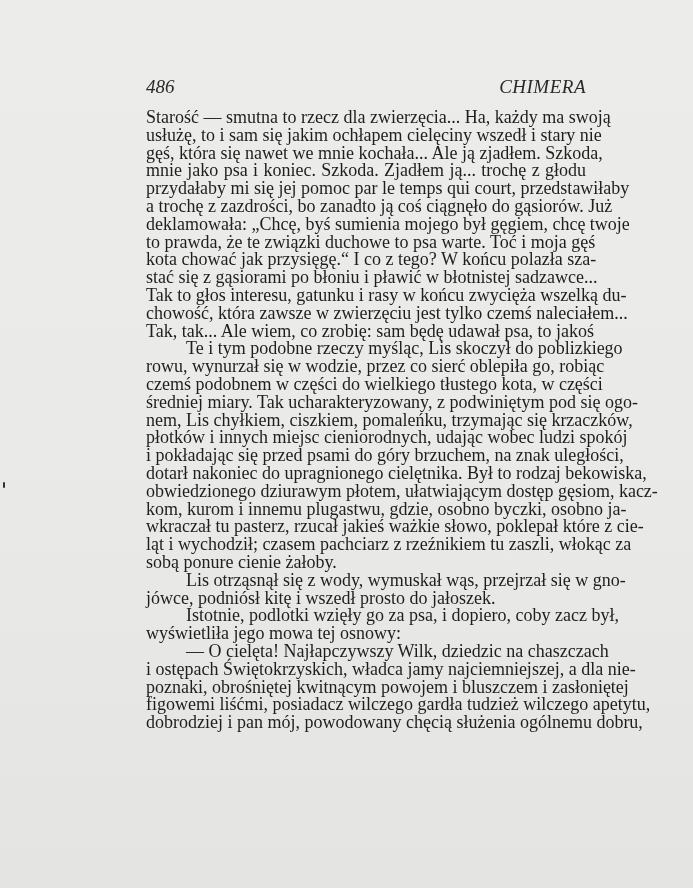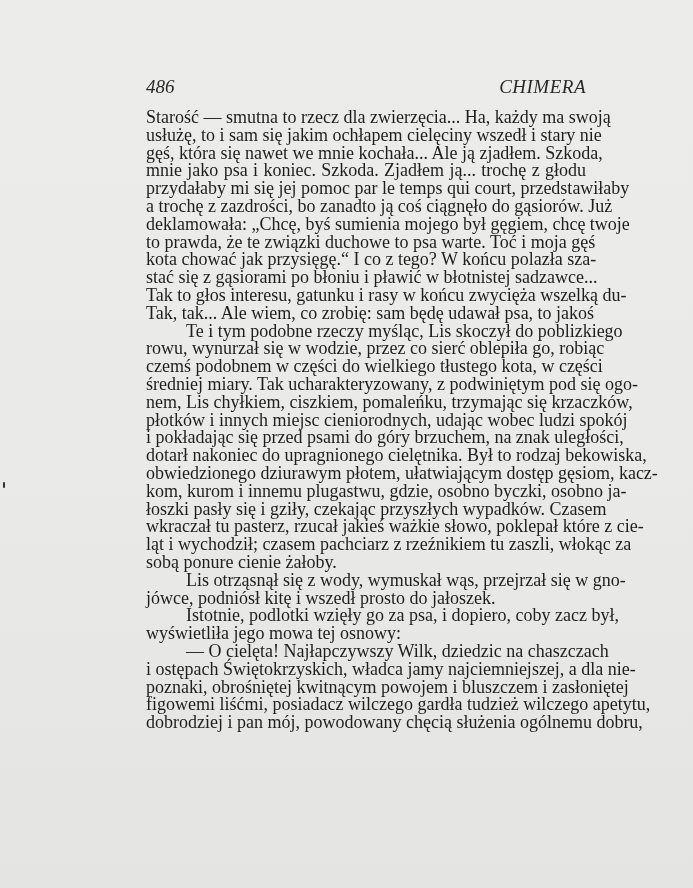--- a/index.html
+++ b/index.html
@@ -91,32 +91,32 @@
       <span class="line">usłużę, to i sam się jakim ochłapem cielęciny wszedł i stary nie</span>
       <span class="line">gęś, która się nawet we mnie kochała... Ale ją zjadłem. Szkoda,</span>
       <span class="line">mnie jako psa i koniec. Szkoda. Zjadłem ją... trochę z głodu</span>
       <span class="line">przydałaby mi się jej pomoc par le temps qui court, przedstawiłaby</span>
       <span class="line">a trochę z zazdrości, bo zanadto ją coś ciągnęło do gąsiorów. Już</span>
       <span class="line">deklamowała: „Chcę, byś sumienia mojego był gęgiem, chcę twoje</span>
       <span class="line">to prawda, że te związki duchowe to psa warte. Toć i moja gęś</span>
       <span class="line">kota chować jak przysięgę.“ I co z tego? W końcu polazła sza-</span>
       <span class="line">stać się z gąsiorami po błoniu i pławić w błotnistej sadzawce...</span>
       <span class="line">Tak to głos interesu, gatunku i rasy w końcu zwycięża wszelką du-</span>
+      <span class="line">chowość, która zawsze w zwierzęciu jest tylko czemś naleciałem...</span>
       <span class="line">Tak, tak... Ale wiem, co zrobię: sam będę udawał psa, to jakoś</span>
       <span class="line indent">Te i tym podobne rzeczy myśląc, Lis skoczył do poblizkiego</span>
       <span class="line">rowu, wynurzał się w wodzie, przez co sierć oblepiła go, robiąc</span>
       <span class="line">czemś podobnem w części do wielkiego tłustego kota, w części</span>
       <span class="line">średniej miary. Tak ucharakteryzowany, z podwiniętym pod się ogo-</span>
       <span class="line">nem, Lis chyłkiem, ciszkiem, pomaleńku, trzymając się krzaczków,</span>
       <span class="line">płotków i innych miejsc cieniorodnych, udając wobec ludzi spokój</span>
       <span class="line">i pokładając się przed psami do góry brzuchem, na znak uległości,</span>
       <span class="line">dotarł nakoniec do upragnionego cielętnika. Był to rodzaj bekowiska,</span>
       <span class="line">obwiedzionego dziurawym płotem, ułatwiającym dostęp gęsiom, kacz-</span>
       <span class="line">kom, kurom i innemu plugastwu, gdzie, osobno byczki, osobno ja-</span>
-      <span class="line">łoszki pasły się i gziły, czekając przyszłych wypadków. Czasem</span>
       <span class="line">wkraczał tu pasterz, rzucał jakieś ważkie słowo, poklepał które z cie-</span>
       <span class="line">ląt i wychodził; czasem pachciarz z rzeźnikiem tu zaszli, włokąc za</span>
       <span class="line last">sobą ponure cienie żałoby.</span>
       <span class="line indent">Lis otrząsnął się z wody, wymuskał wąs, przejrzał się w gno-</span>
       <span class="line last">jówce, podniósł kitę i wszedł prosto do jałoszek.</span>
       <span class="line indent">Istotnie, podlotki wzięły go za psa, i dopiero, coby zacz był,</span>
       <span class="line last">wyświetliła jego mowa tej osnowy:</span>
       <span class="line indent">— O cielęta! Najłapczywszy Wilk, dziedzic na chaszczach</span>
       <span class="line">i ostępach Świętokrzyskich, władca jamy najciemniejszej, a dla nie-</span>
       <span class="line">poznaki, obrośniętej kwitnącym powojem i bluszczem i zasłoniętej</span>

